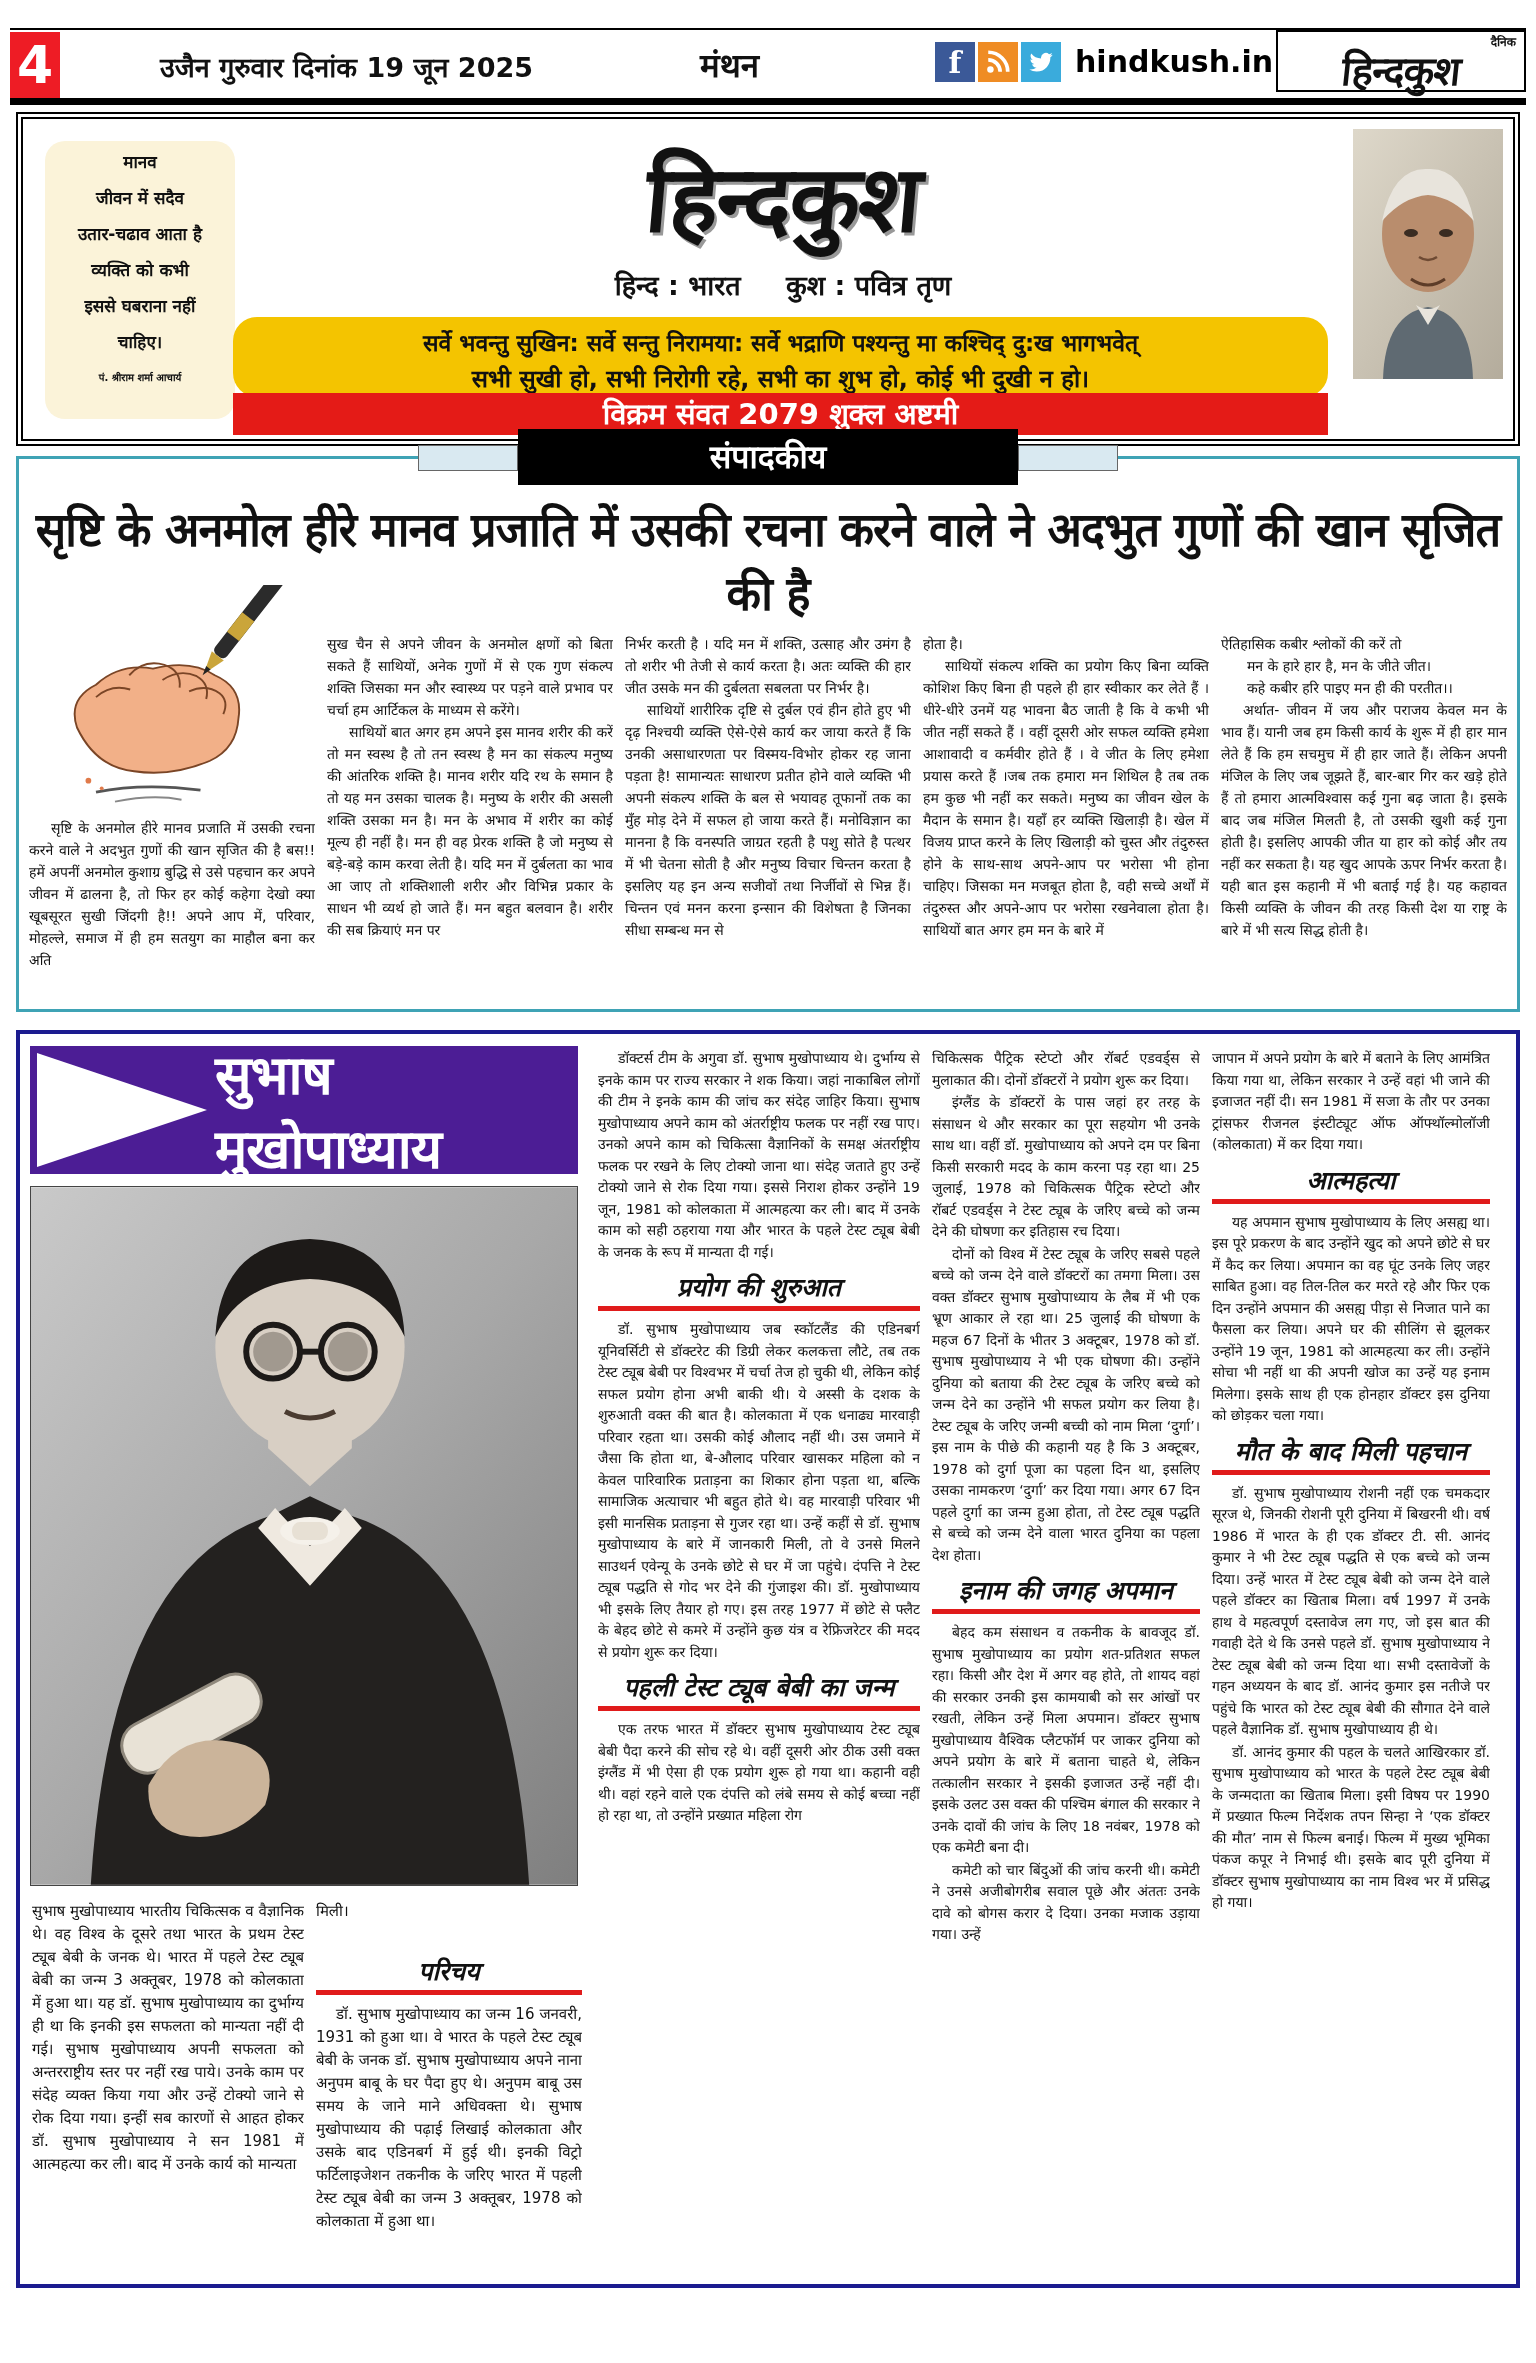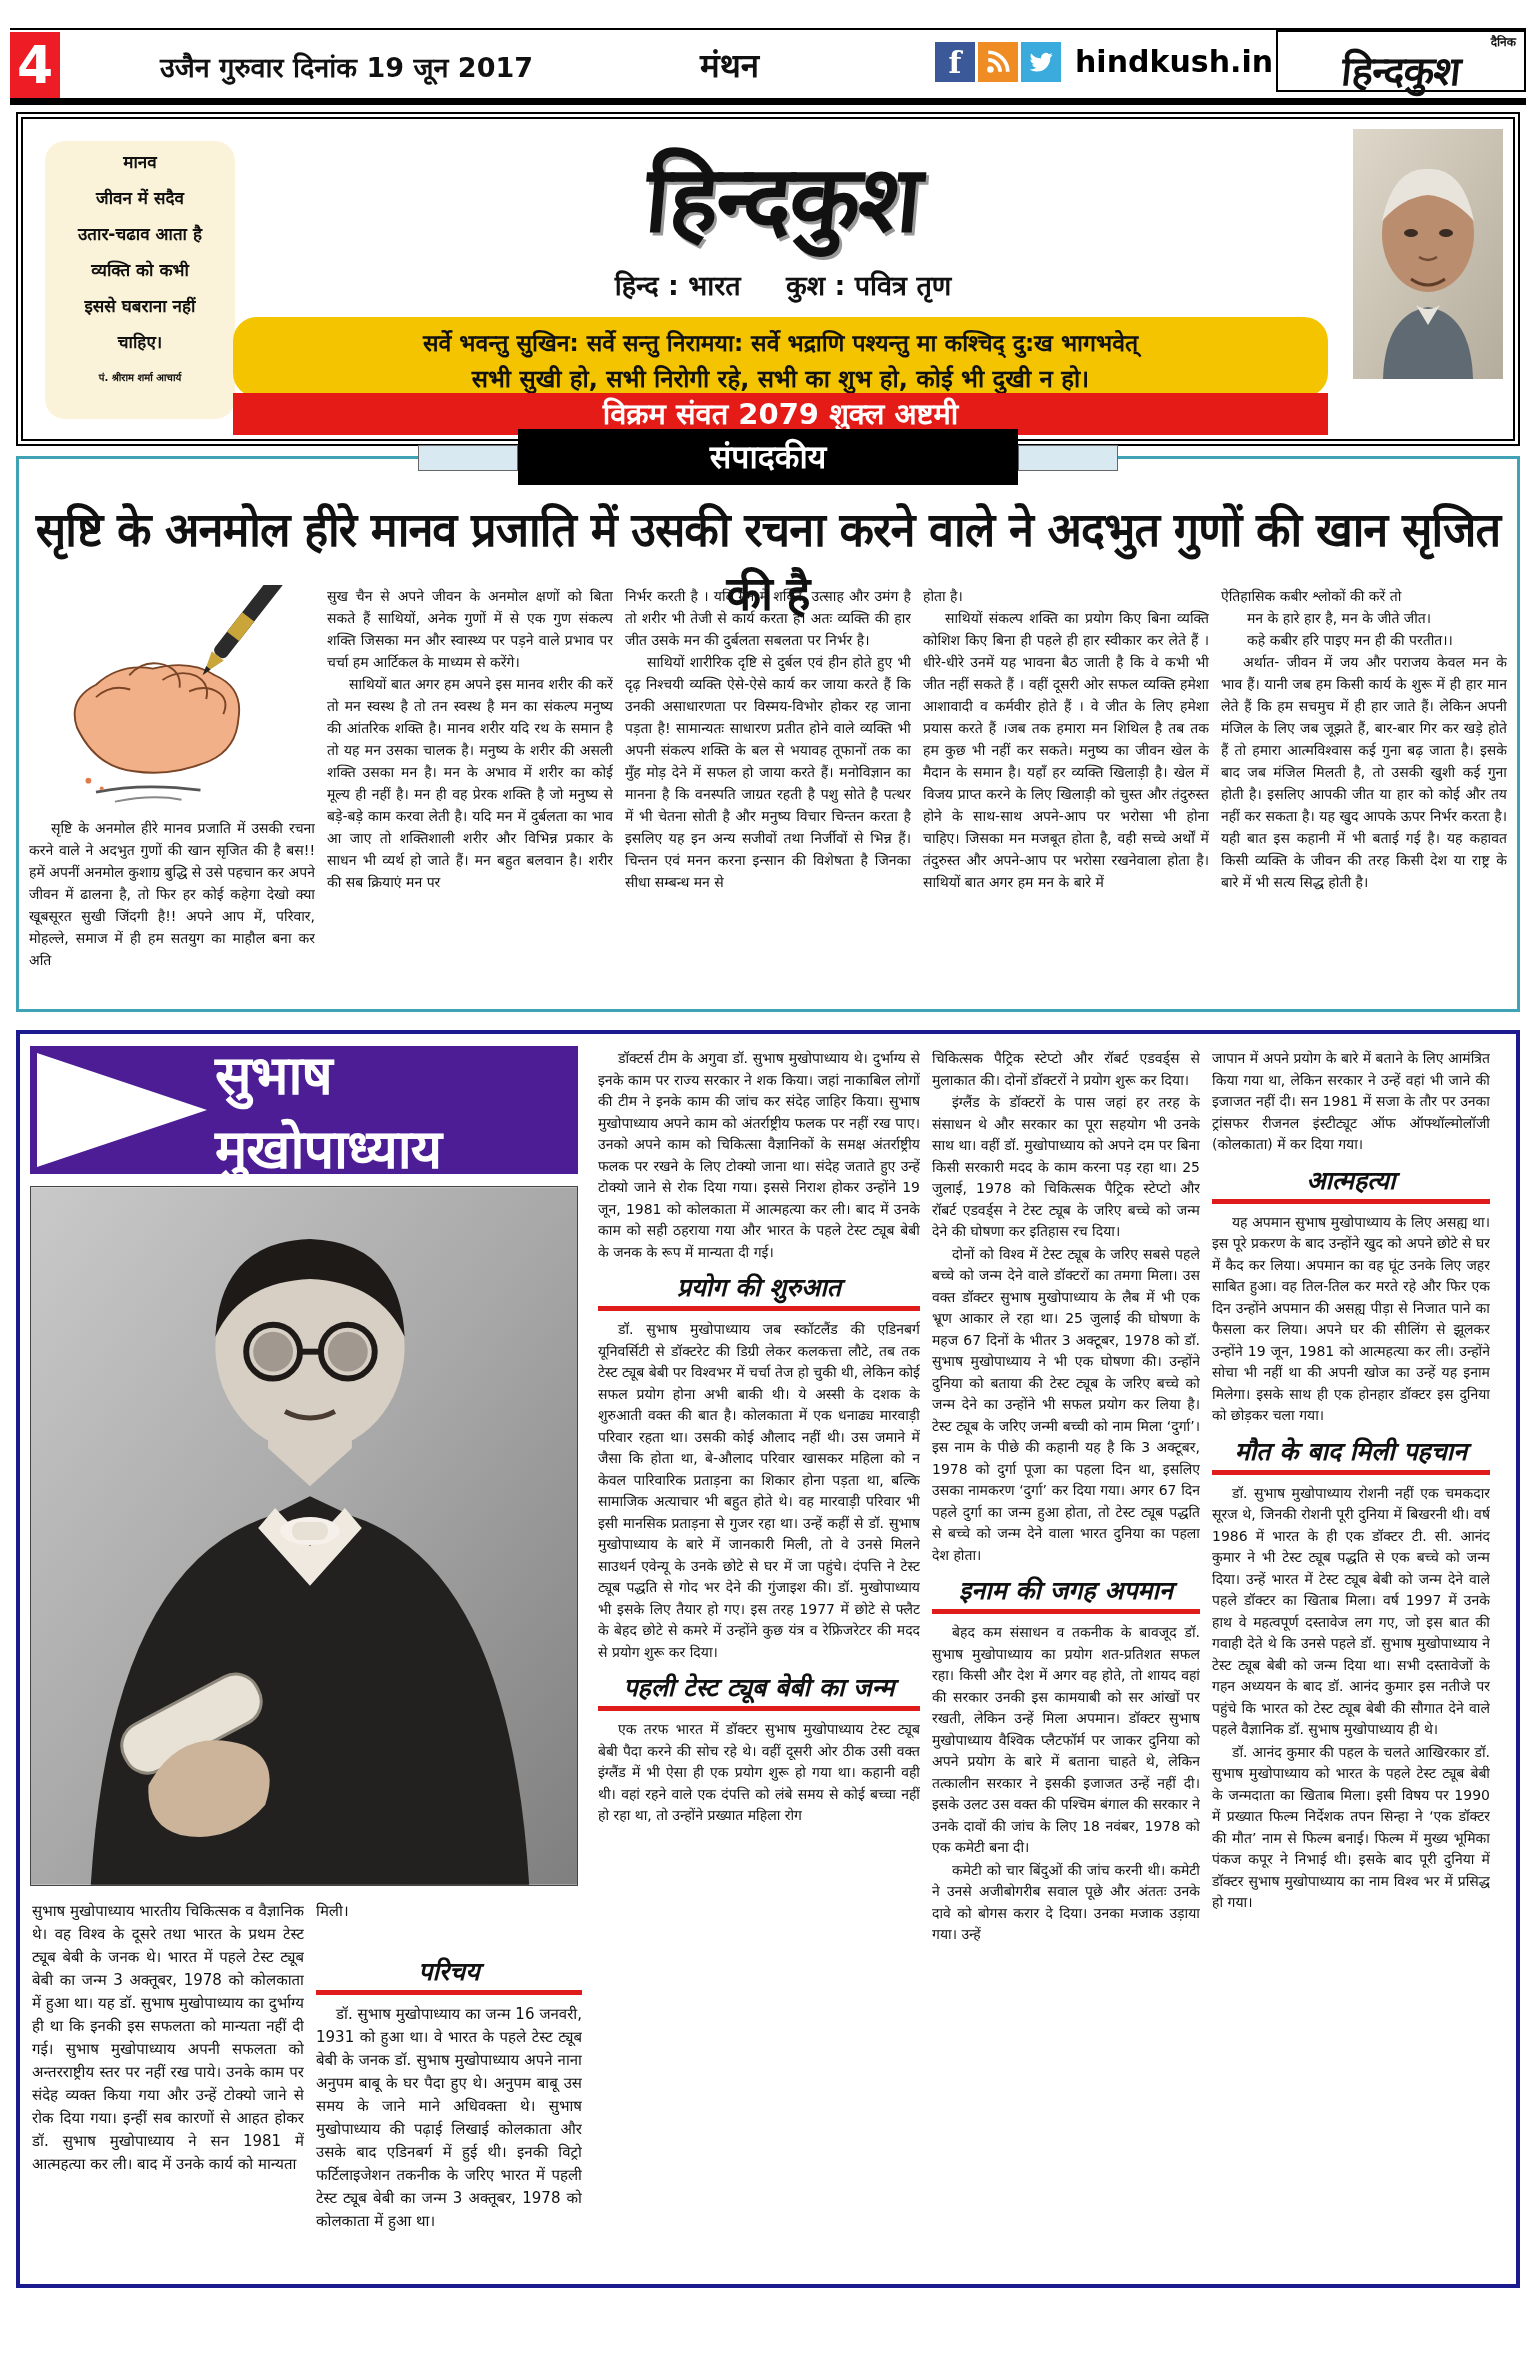--- a/index.html
+++ b/index.html
@@ -48,21 +48,21 @@
   .editorial { position:absolute; top:456px; left:16px; right:16px; height:556px; border:3px solid #3fa3b5; background:#fff; }
   .ed-banner { position:absolute; left:50%; transform:translateX(-50%); top:-30px; width:500px; height:56px;
     background:#000; color:#fff; text-align:center; font-size:32px; font-weight:bold; line-height:56px; z-index:2; }
   .ed-tab { position:absolute; top:-14px; width:100px; height:26px; background:#d9e9f1; border:1px solid #666; z-index:1; }
   .ed-tab.l { left:calc(50% - 350px); } .ed-tab.r { right:calc(50% - 350px); }
   .ed-headline { margin-top:40px; text-align:center; font-size:45px; font-weight:900; letter-spacing:-1px; transform:scaleY(1.05); }
   .ed-cols { position:absolute; left:10px; right:10px; top:126px; bottom:8px; display:flex; gap:12px; }
   .ed-col { flex:1 1 0; overflow:hidden; }
   .hand-img { width:100%; height:228px; display:block; margin-bottom:4px; }
   .jp { margin:0; font-size:14px; line-height:22px; text-align:justify; text-indent:22px; }
-  .jp.cont { text-indent:0; }
+  .jp.cont { text-indent:0;margin-top:48px; }
   .kabir { margin:0; font-size:14px; line-height:22px; text-indent:26px; }
 
   
   .article { position:absolute; top:1030px; left:16px; right:16px; height:1258px; border:4px solid #1b1b8f; background:#fff; }
   .art-title { position:absolute; left:10px; top:12px; width:548px; height:128px; background:#4c1d95; }
   .art-flag { position:absolute; left:7px; top:7px; bottom:7px; width:170px; background:#fff;
     clip-path:polygon(0 0,100% 50%,0 100%); }
   .art-title-text { position:absolute; left:185px; right:10px; top:0; bottom:0; color:#fff; font-size:54px; font-weight:900;
     display:flex; align-items:center; justify-content:center; letter-spacing:-1px; }
   .art-photo { position:absolute; left:10px; top:152px; width:548px; height:700px; border:1px solid #444; }
@@ -79,21 +79,21 @@
     border-bottom:5px solid #e01b1b; padding-bottom:3px; line-height:30px; }
   .acol-1b .art-h { margin-top:34px; }
 </style>
 </head>
 <body>
 
 <div class="page">
 
   <div class="header">
     <div class="pageno">4</div>
-    <div class="hdr-date">उजैन  गुरुवार दिनांक 19 जून 2017</div>
+    <div class="hdr-date">उजैन  गुरुवार दिनांक 19 जून 2025</div>
     <div class="hdr-section">मंथन</div>
     <div class="hdr-social">
       <div class="soc fb">f</div>
       <div class="soc rss">
         <svg width="26" height="26" viewBox="0 0 24 24">
           <circle cx="5" cy="19" r="3" fill="#fff"></circle>
           <path d="M3 10a11 11 0 0 1 11 11" stroke="#fff" stroke-width="3.4" fill="none"></path>
           <path d="M3 3a18 18 0 0 1 18 18" stroke="#fff" stroke-width="3.4" fill="none"></path>
         </svg>
       </div>

